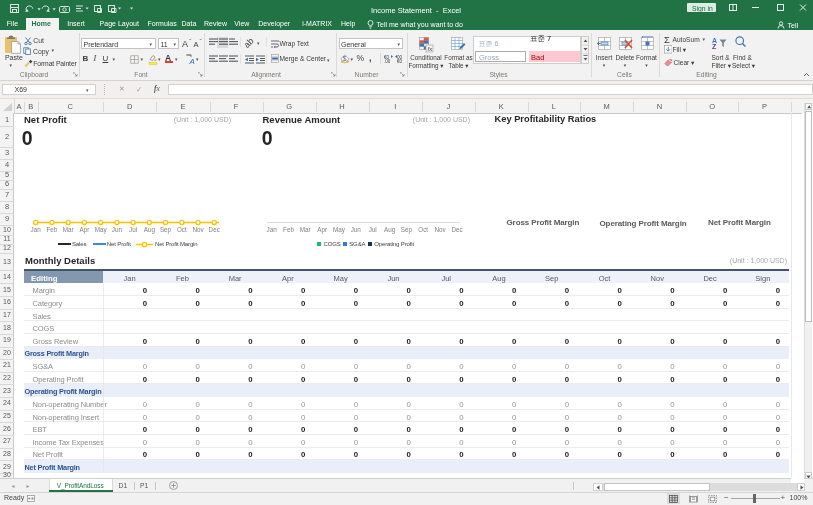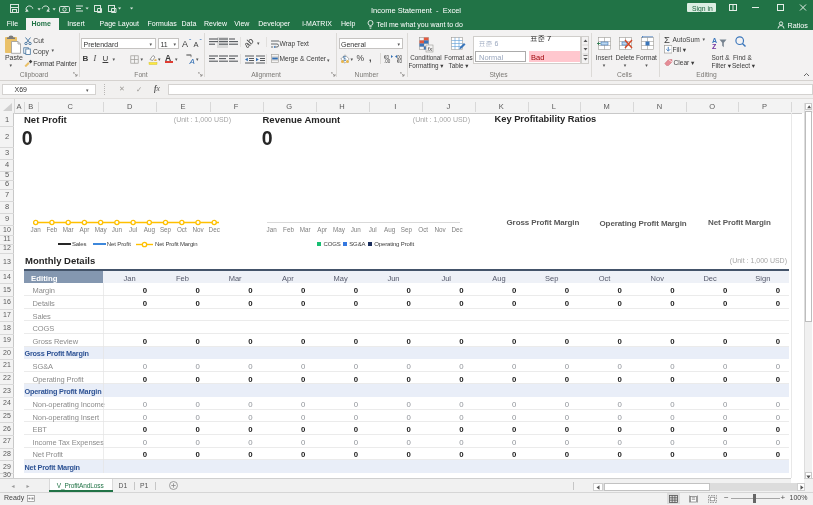--- a/index.html
+++ b/index.html
@@ -68,21 +68,21 @@
       <line x1="2.7" y1="8.2" x2="4.3" y2="8.2"></line>
     </g>
   </svg>
 <div class="tx" style="left:376.5px;top:20.7px;color:#fff;font-size:7px;">Tell me what you want to do</div>
 <svg class="ab" style="left:777px;top:20.5px" width="8" height="8" viewBox="0 0 8 8">
     <g fill="none" stroke="#e0ebe4" stroke-width="1">
       <circle cx="4" cy="2.5" r="1.7"></circle>
       <path d="M1,7.5 a3,3 0 0 1 6,0"></path>
     </g>
   </svg>
-<div class="tx" style="left:787.5px;top:21.3px;color:#fff;font-size:7.2px;">Ratios</div>
+<div class="tx" style="left:787.5px;top:21.3px;color:#fff;font-size:7.2px;">Tell</div>
 <div class="ab" style="left:0px;top:30px;width:813px;height:51px;background:#f3f2f2;border-bottom:1px solid #d5d2cf;"></div>
 <div class="ab" style="left:78.8px;top:33px;width:1px;height:44px;background:#dcdad7;"></div>
 <div class="ab" style="left:203.9px;top:33px;width:1px;height:44px;background:#dcdad7;"></div>
 <div class="ab" style="left:335.7px;top:33px;width:1px;height:44px;background:#dcdad7;"></div>
 <div class="ab" style="left:407.3px;top:33px;width:1px;height:44px;background:#dcdad7;"></div>
 <div class="ab" style="left:591.2px;top:33px;width:1px;height:44px;background:#dcdad7;"></div>
 <div class="ab" style="left:659.4px;top:33px;width:1px;height:44px;background:#dcdad7;"></div>
 <div class="tx" style="left:34px;top:71.2px;font-size:6.7px;color:#7a7874;transform:translateX(-50%);">Clipboard</div>
 <div class="tx" style="left:141px;top:71.2px;font-size:6.7px;color:#7a7874;transform:translateX(-50%);">Font</div>
 <div class="tx" style="left:266px;top:71.2px;font-size:6.7px;color:#7a7874;transform:translateX(-50%);">Alignment</div>
@@ -317,21 +317,21 @@
       <line x1="8" y1="0.5" x2="8" y2="12.5"></line>
     </g>
     <path d="M9,10 l4,-4 1.5,1.5 -4,4 -2.2,0.7 Z" fill="#3a76bb"></path>
   </svg>
 <div class="tx" style="left:458.5px;top:54.2px;font-size:6.3px;color:#3b3b3b;transform:translateX(-50%);">Format as</div>
 <div class="tx" style="left:458.5px;top:61.6px;font-size:6.3px;color:#3b3b3b;transform:translateX(-50%);">Table ▾</div>
 <div class="ab" style="left:472.5px;top:35.5px;width:108px;height:28px;background:#fff;border:1px solid #d0cecb;"></div>
 <div class="tx" style="left:478.5px;top:38.8px;font-size:7px;color:#9aa7be;">표준 6</div>
 <div class="tx" style="left:530px;top:34px;font-size:7.5px;color:#222;">표준 7</div>
 <div class="ab" style="left:474.5px;top:50.5px;width:51.5px;height:11.5px;background:#fff;border:1px solid #ababab;"></div>
-<div class="tx" style="left:479px;top:52.8px;font-size:7.5px;color:#9aa7be;">Normal</div>
+<div class="tx" style="left:479px;top:52.8px;font-size:7.5px;color:#9aa7be;">Gross</div>
 <div class="ab" style="left:528.5px;top:50.5px;width:51px;height:11.5px;background:#ffc7ce;"></div>
 <div class="tx" style="left:531px;top:52.8px;font-size:7.5px;color:#9c0006;">Bad</div>
 <div class="ab" style="left:581px;top:35.5px;width:7.5px;height:28px;background:#f3f2f2;border:1px solid #d0cecb;"></div>
 <svg class="ab" style="left:581.5px;top:36px" width="7" height="27" viewBox="0 0 7 27">
     <g fill="#555">
       <path d="M3.5,3.5 l2,2.4 h-4 Z"></path>
       <path d="M3.5,14.5 l2,-2.4 h-4 Z"></path>
       <path d="M3.5,24.5 l2,-2.4 h-4 Z"></path>
     </g>
     <line x1="1.5" y1="19.5" x2="5.5" y2="19.5" stroke="#555" stroke-width="0.8"></line>
@@ -610,21 +610,21 @@
 <div class="tx" style="left:358.05px;top:286.2px;font-size:7.8px;font-weight:bold;color:#1a1a1a;transform:translateX(-100%);">0</div>
 <div class="tx" style="left:410.82px;top:286.2px;font-size:7.8px;font-weight:bold;color:#1a1a1a;transform:translateX(-100%);">0</div>
 <div class="tx" style="left:463.59000000000003px;top:286.2px;font-size:7.8px;font-weight:bold;color:#1a1a1a;transform:translateX(-100%);">0</div>
 <div class="tx" style="left:516.36px;top:286.2px;font-size:7.8px;font-weight:bold;color:#1a1a1a;transform:translateX(-100%);">0</div>
 <div class="tx" style="left:569.13px;top:286.2px;font-size:7.8px;font-weight:bold;color:#1a1a1a;transform:translateX(-100%);">0</div>
 <div class="tx" style="left:621.9000000000001px;top:286.2px;font-size:7.8px;font-weight:bold;color:#1a1a1a;transform:translateX(-100%);">0</div>
 <div class="tx" style="left:674.6700000000001px;top:286.2px;font-size:7.8px;font-weight:bold;color:#1a1a1a;transform:translateX(-100%);">0</div>
 <div class="tx" style="left:727.44px;top:286.2px;font-size:7.8px;font-weight:bold;color:#1a1a1a;transform:translateX(-100%);">0</div>
 <div class="tx" style="left:780.21px;top:286.2px;font-size:7.8px;font-weight:bold;color:#1a1a1a;transform:translateX(-100%);">0</div>
 <div class="ab" style="left:23.5px;top:307.65999999999997px;width:765.71px;height:1px;background:#ebebeb;"></div>
-<div class="tx" style="left:32.5px;top:298.92999999999995px;font-size:7.5px;letter-spacing:-0.1px;color:#8c8c8c;">Details</div>
+<div class="tx" style="left:32.5px;top:298.92999999999995px;font-size:7.5px;letter-spacing:-0.1px;color:#8c8c8c;">Category</div>
 <div class="tx" style="left:146.97px;top:298.83px;font-size:7.8px;font-weight:bold;color:#1a1a1a;transform:translateX(-100%);">0</div>
 <div class="tx" style="left:199.74px;top:298.83px;font-size:7.8px;font-weight:bold;color:#1a1a1a;transform:translateX(-100%);">0</div>
 <div class="tx" style="left:252.51px;top:298.83px;font-size:7.8px;font-weight:bold;color:#1a1a1a;transform:translateX(-100%);">0</div>
 <div class="tx" style="left:305.28000000000003px;top:298.83px;font-size:7.8px;font-weight:bold;color:#1a1a1a;transform:translateX(-100%);">0</div>
 <div class="tx" style="left:358.05px;top:298.83px;font-size:7.8px;font-weight:bold;color:#1a1a1a;transform:translateX(-100%);">0</div>
 <div class="tx" style="left:410.82px;top:298.83px;font-size:7.8px;font-weight:bold;color:#1a1a1a;transform:translateX(-100%);">0</div>
 <div class="tx" style="left:463.59000000000003px;top:298.83px;font-size:7.8px;font-weight:bold;color:#1a1a1a;transform:translateX(-100%);">0</div>
 <div class="tx" style="left:516.36px;top:298.83px;font-size:7.8px;font-weight:bold;color:#1a1a1a;transform:translateX(-100%);">0</div>
 <div class="tx" style="left:569.13px;top:298.83px;font-size:7.8px;font-weight:bold;color:#1a1a1a;transform:translateX(-100%);">0</div>
 <div class="tx" style="left:621.9000000000001px;top:298.83px;font-size:7.8px;font-weight:bold;color:#1a1a1a;transform:translateX(-100%);">0</div>
@@ -678,21 +678,21 @@
 <div class="tx" style="left:463.59000000000003px;top:374.61px;font-size:7.8px;font-weight:bold;color:#1a1a1a;transform:translateX(-100%);">0</div>
 <div class="tx" style="left:516.36px;top:374.61px;font-size:7.8px;font-weight:bold;color:#1a1a1a;transform:translateX(-100%);">0</div>
 <div class="tx" style="left:569.13px;top:374.61px;font-size:7.8px;font-weight:bold;color:#1a1a1a;transform:translateX(-100%);">0</div>
 <div class="tx" style="left:621.9000000000001px;top:374.61px;font-size:7.8px;font-weight:bold;color:#1a1a1a;transform:translateX(-100%);">0</div>
 <div class="tx" style="left:674.6700000000001px;top:374.61px;font-size:7.8px;font-weight:bold;color:#1a1a1a;transform:translateX(-100%);">0</div>
 <div class="tx" style="left:727.44px;top:374.61px;font-size:7.8px;font-weight:bold;color:#1a1a1a;transform:translateX(-100%);">0</div>
 <div class="tx" style="left:780.21px;top:374.61px;font-size:7.8px;font-weight:bold;color:#1a1a1a;transform:translateX(-100%);">0</div>
 <div class="ab" style="left:23.5px;top:384.44px;width:765.71px;height:12.63px;background:#e9eef8;"></div>
 <div class="tx" style="left:24.5px;top:387.34px;font-size:7.3px;letter-spacing:-0.2px;font-weight:bold;color:#2e5395;">Operating Profit Margin</div>
 <div class="ab" style="left:23.5px;top:408.7px;width:765.71px;height:1px;background:#ebebeb;"></div>
-<div class="tx" style="left:32.5px;top:399.96999999999997px;font-size:7.5px;letter-spacing:-0.1px;color:#8c8c8c;">Non-operating Income</div>
+<div class="tx" style="left:32.5px;top:399.96999999999997px;font-size:7.5px;letter-spacing:-0.1px;color:#8c8c8c;">Non-operating Number</div>
 <div class="tx" style="left:146.97px;top:399.87px;font-size:7.8px;color:#8f9399;transform:translateX(-100%);">0</div>
 <div class="tx" style="left:199.74px;top:399.87px;font-size:7.8px;color:#8f9399;transform:translateX(-100%);">0</div>
 <div class="tx" style="left:252.51px;top:399.87px;font-size:7.8px;color:#8f9399;transform:translateX(-100%);">0</div>
 <div class="tx" style="left:305.28000000000003px;top:399.87px;font-size:7.8px;color:#8f9399;transform:translateX(-100%);">0</div>
 <div class="tx" style="left:358.05px;top:399.87px;font-size:7.8px;color:#8f9399;transform:translateX(-100%);">0</div>
 <div class="tx" style="left:410.82px;top:399.87px;font-size:7.8px;color:#8f9399;transform:translateX(-100%);">0</div>
 <div class="tx" style="left:463.59000000000003px;top:399.87px;font-size:7.8px;color:#8f9399;transform:translateX(-100%);">0</div>
 <div class="tx" style="left:516.36px;top:399.87px;font-size:7.8px;color:#8f9399;transform:translateX(-100%);">0</div>
 <div class="tx" style="left:569.13px;top:399.87px;font-size:7.8px;color:#8f9399;transform:translateX(-100%);">0</div>
 <div class="tx" style="left:621.9000000000001px;top:399.87px;font-size:7.8px;color:#8f9399;transform:translateX(-100%);">0</div>

